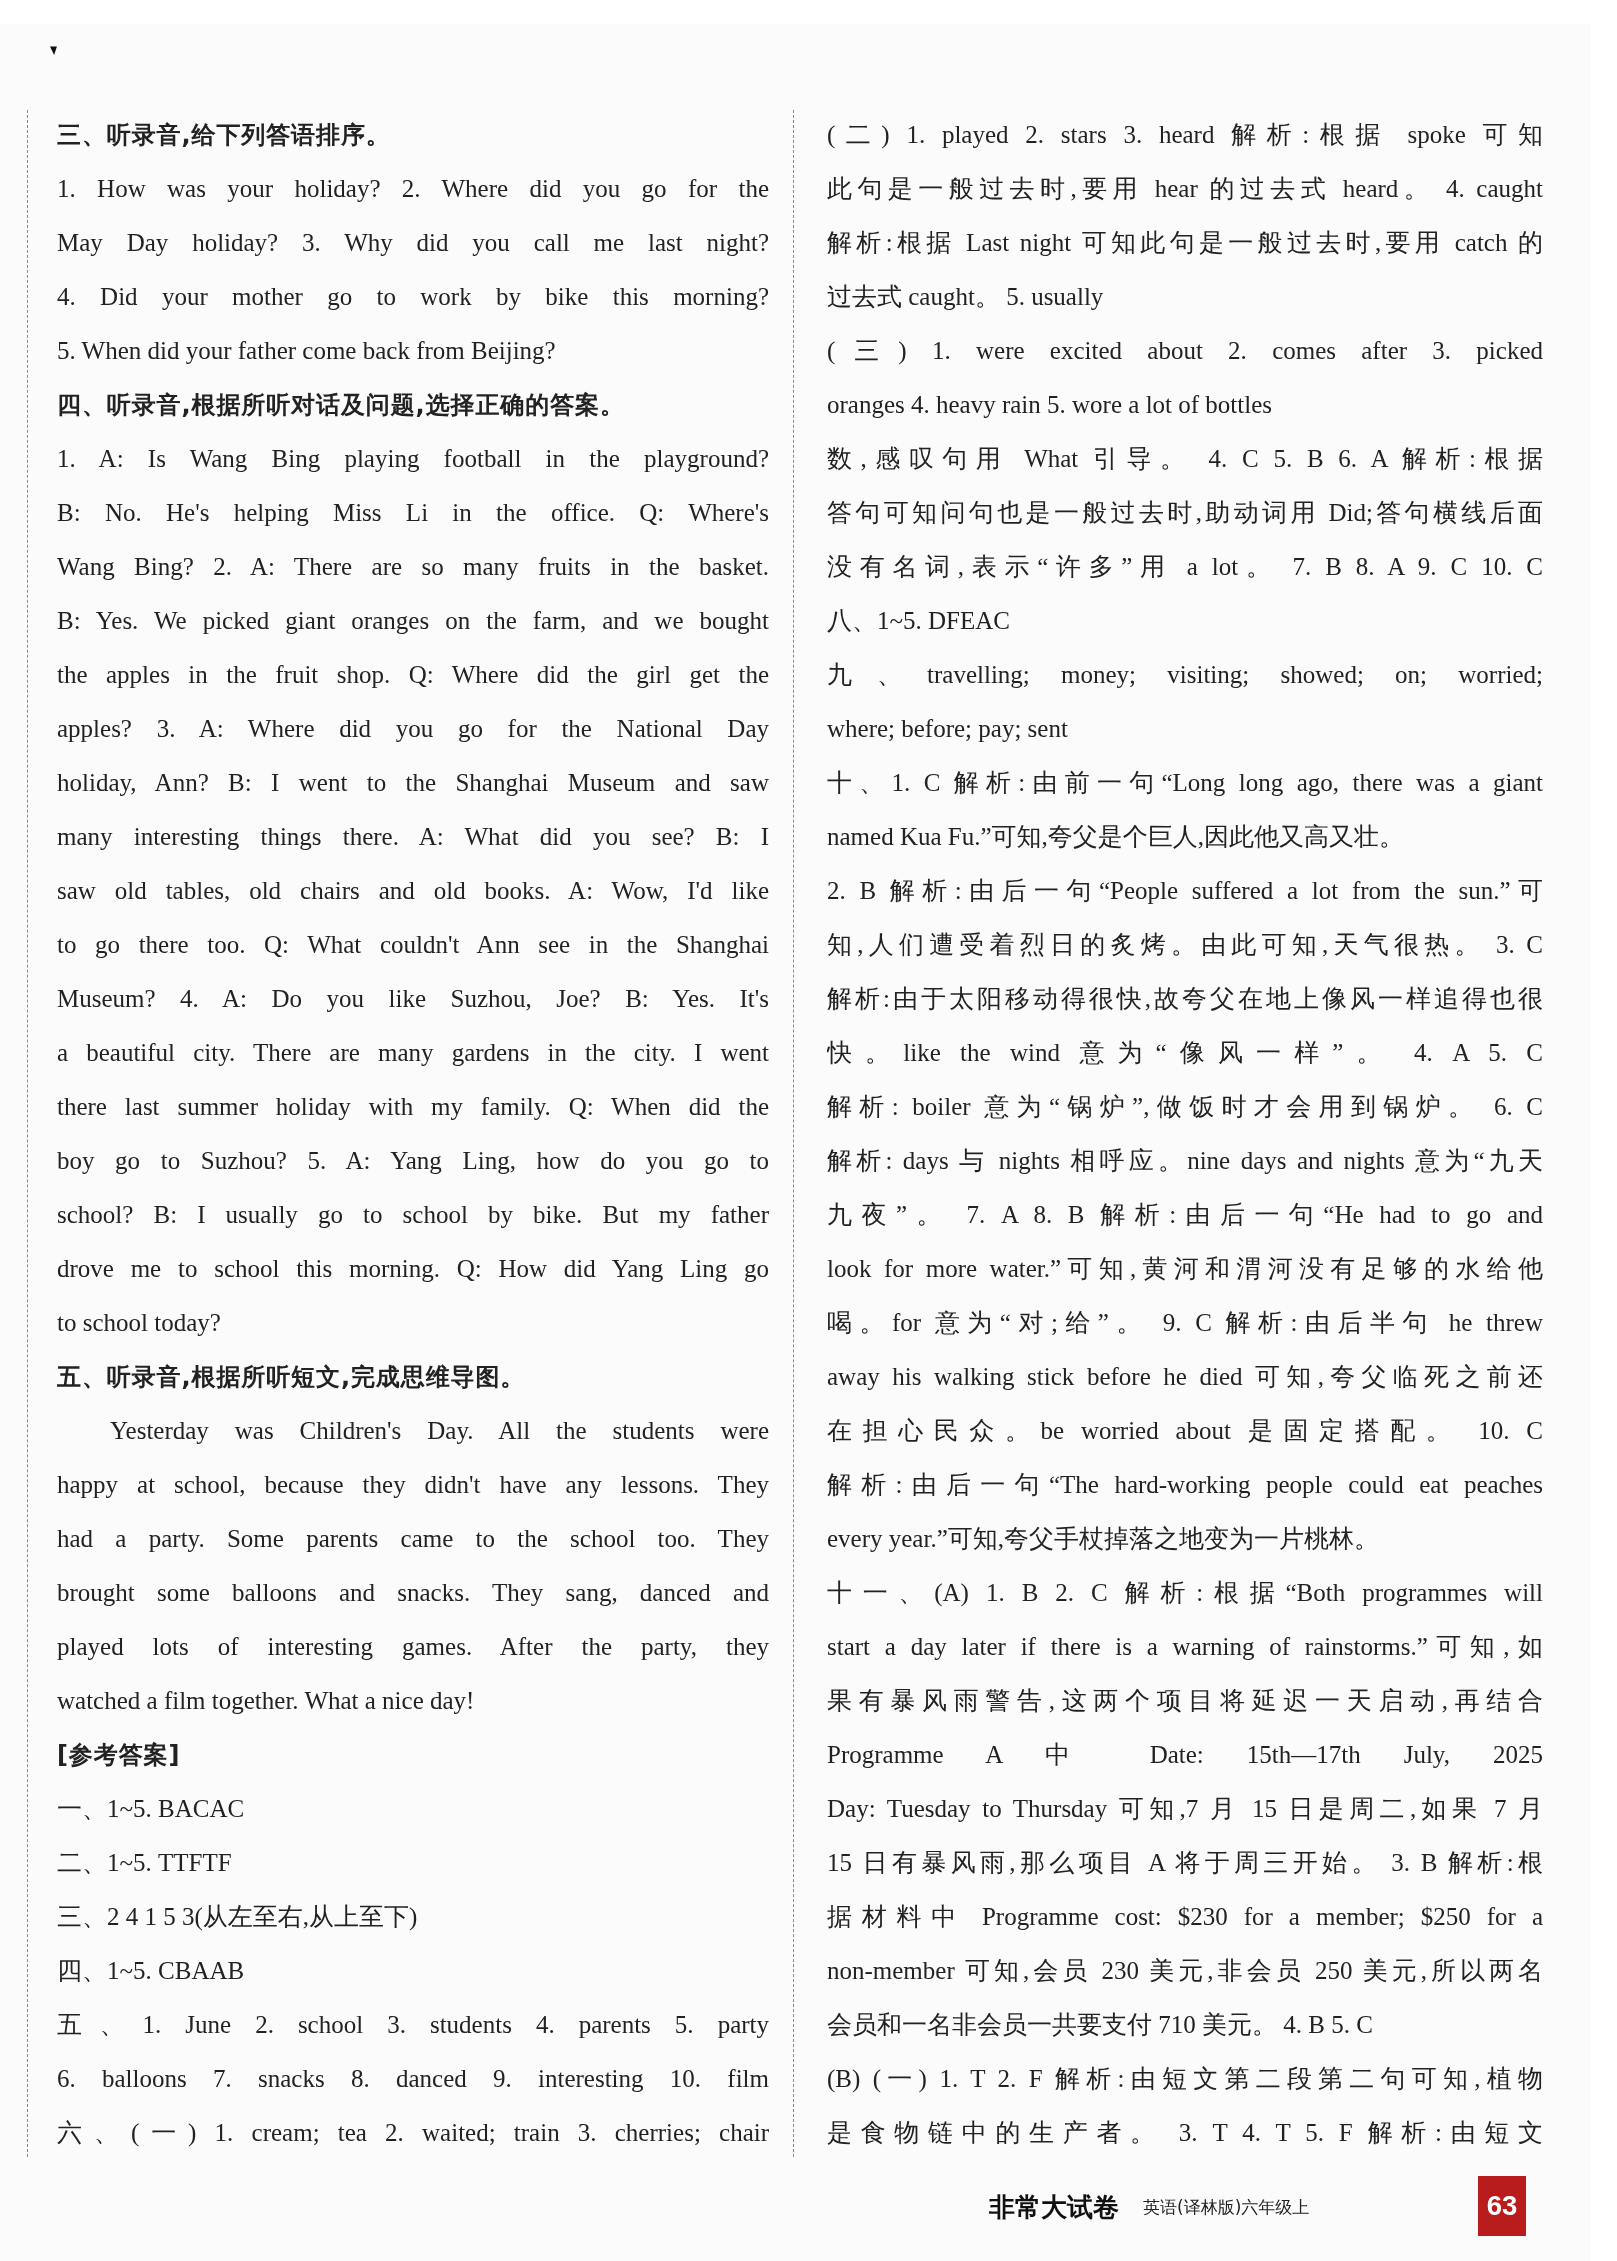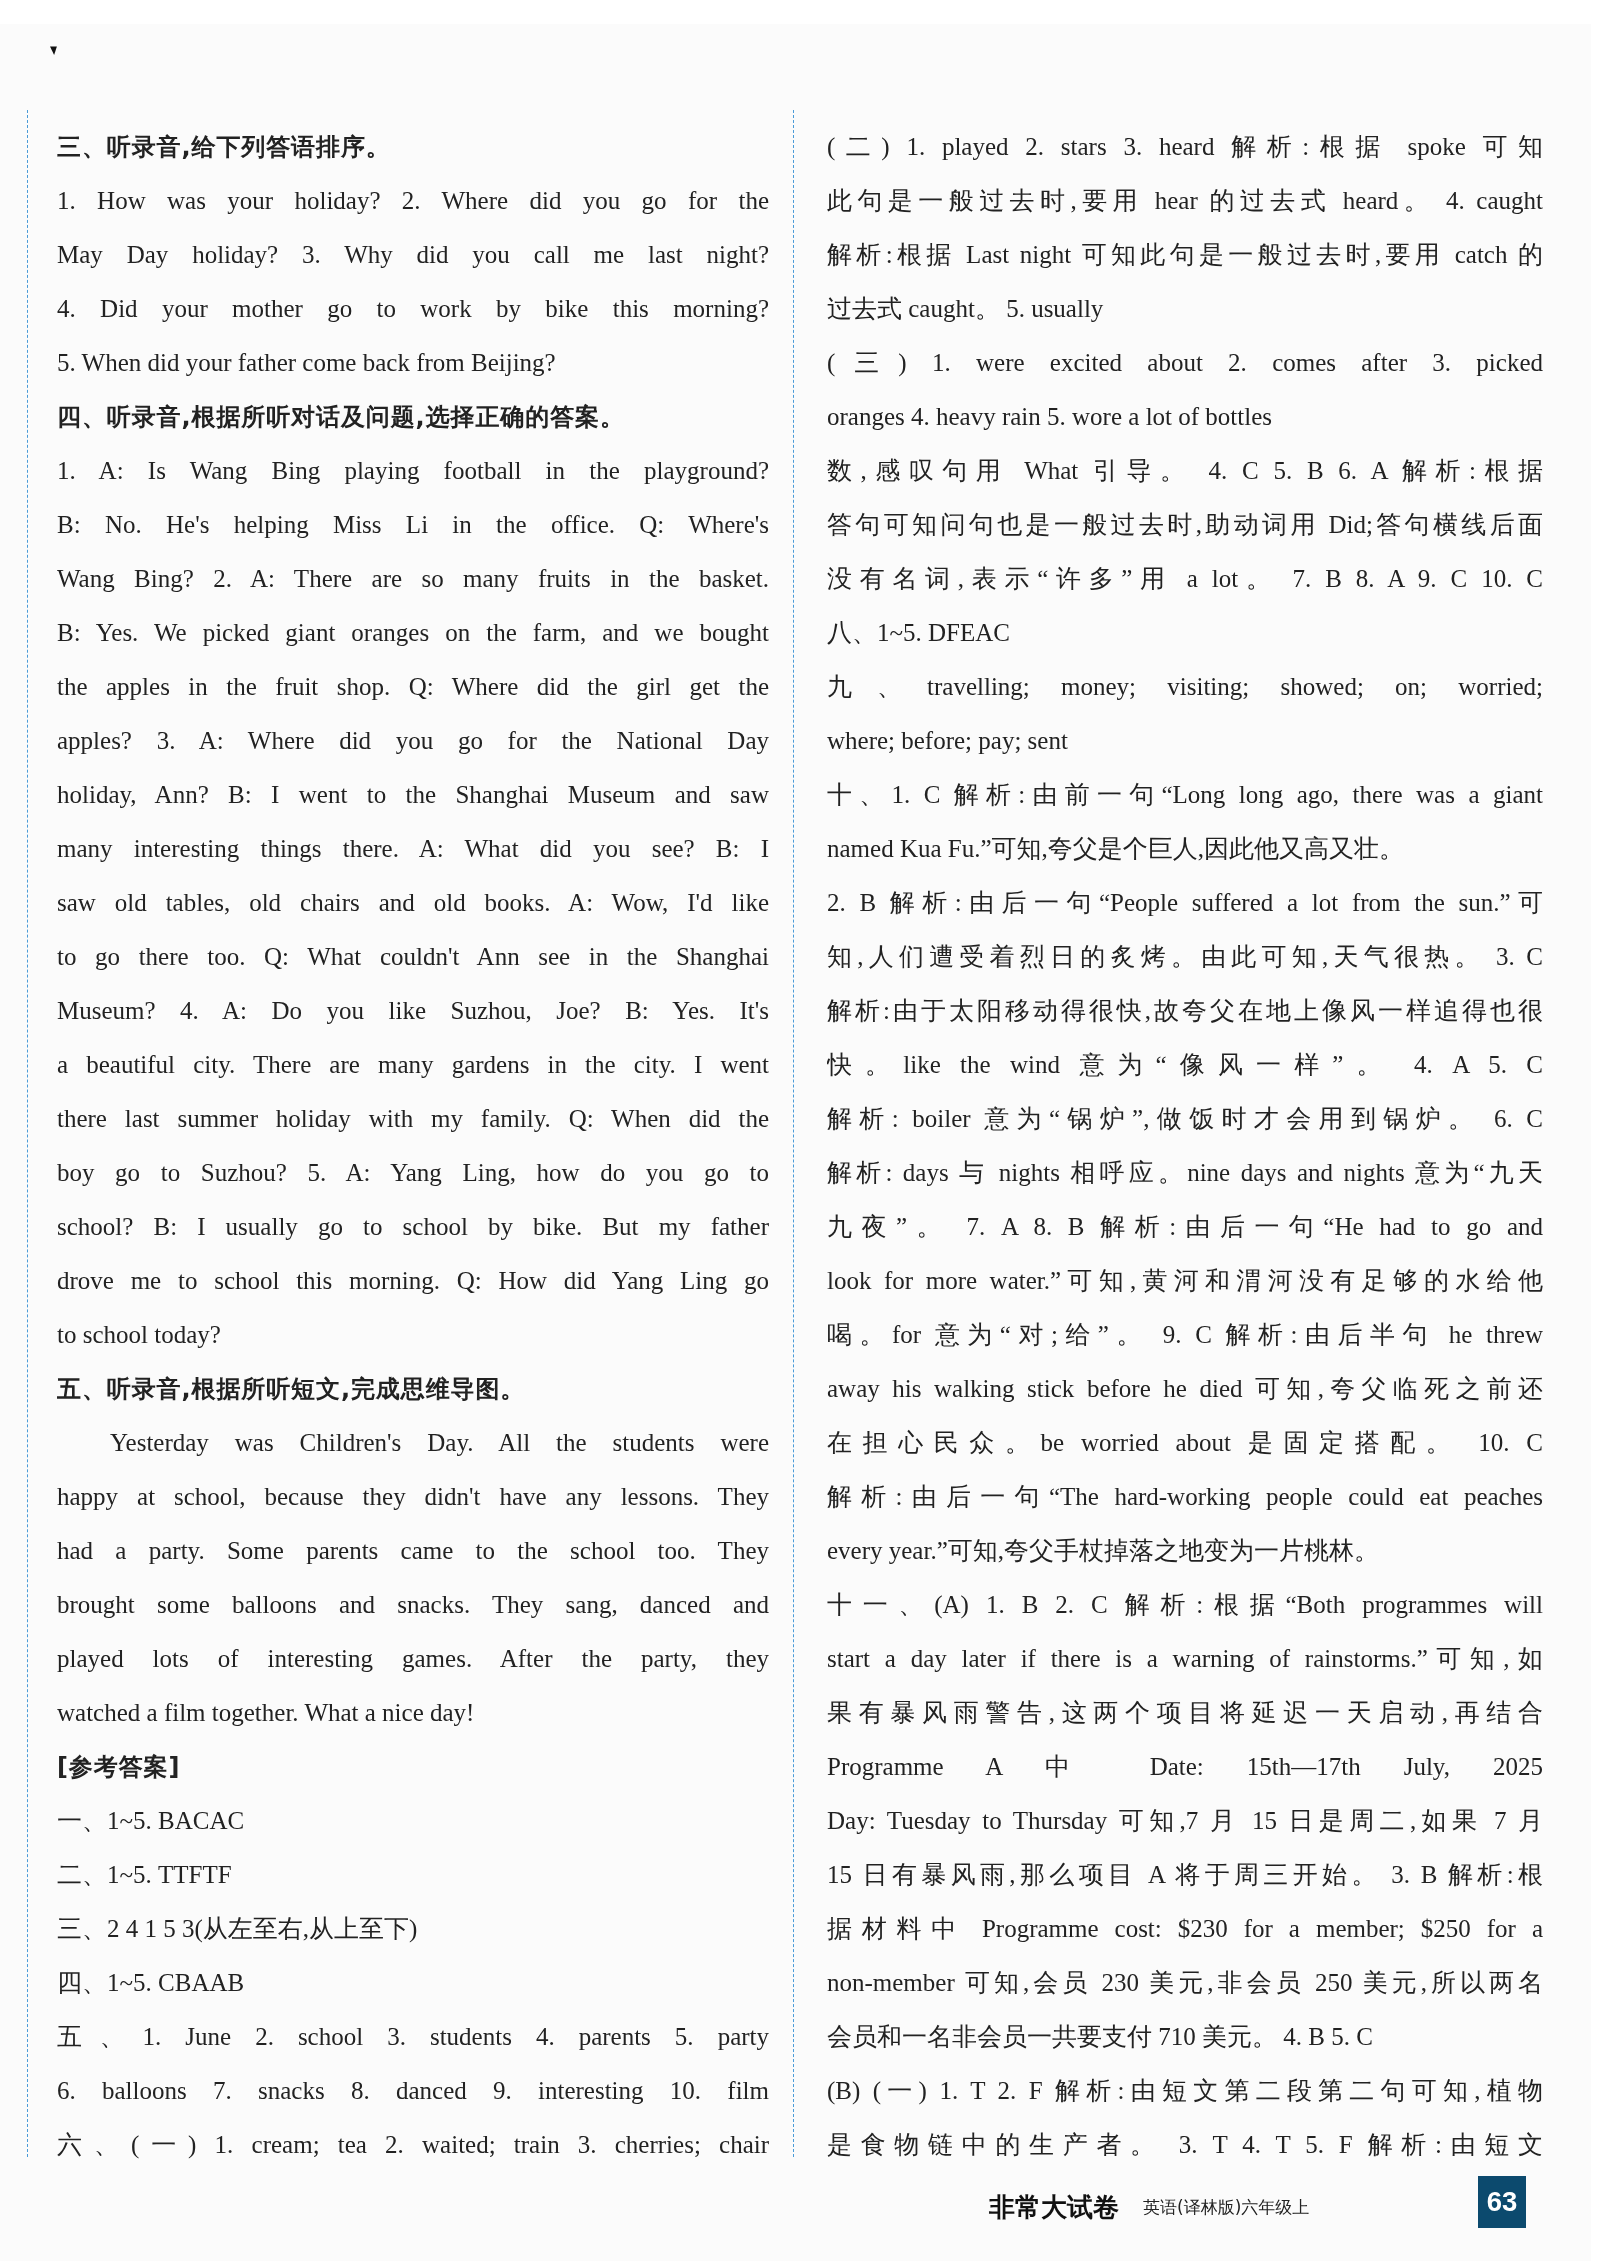--- a/index.html
+++ b/index.html
@@ -17,39 +17,39 @@
     position: absolute; left: 50px; top: 22.4px; width: 6.9px; height: 8.6px;
     background: #111; clip-path: polygon(0 0, 100% 0, 60% 100%);
   }
   .divider {
     position: absolute; top: 86px; height: 2047px; width: 0;
     border-left: 1.7px dashed #4a9bd8;
   }
   .divider.left { left: 27px; }
   .divider.mid { left: 793px; }
   .col {
-    position: absolute; top: 96px;
+    position: absolute; top: 84px;
     font-size: 25px; line-height: 54px;
     text-align: justify;
   }
   .col.left { left: 57px; width: 712px; }
   .col.right { left: 827px; width: 716px; }
   .line { display: block; height: 54px; white-space: nowrap; text-align-last: justify; overflow: hidden; }
   .line.last { text-align-last: left; }
   .h { font-family: "DejaVu Sans", sans-serif; font-weight: bold; font-size: 24px; letter-spacing: 0.9px; }
   .indent { padding-left: 53px; }
   .footer {
     position: absolute; top: 2181px; left: 989px; height: 52px;
     display: flex; align-items: center;
   }
   .footer .brand { font-family: Liberation Serif, serif; font-weight: bold; font-size: 26px; color: #111; margin-right: 24px; }
   .footer .subject { font-family: "DejaVu Sans", sans-serif; font-size: 17px; color: #222; }
   .page-num {
-    position: absolute; left: 1478px; top: 2176px; width: 48px; height: 52px;
-    background: #0c4a6e; color: #fff;
+    position: absolute; left: 1478px; top: 2176px; width: 48px; height: 60px;
+    background: #b91c1c; color: #fff;
     font-family: "Liberation Sans", sans-serif; font-size: 27.5px; font-weight: bold;
     display: flex; align-items: center; justify-content: center;
   }
   .shade-edge {
     position: absolute; left: 1591px; top: 0; width: 26px; height: 2261px; background: #ffffff;
   }
 </style>
 </head>
 <body>
 

